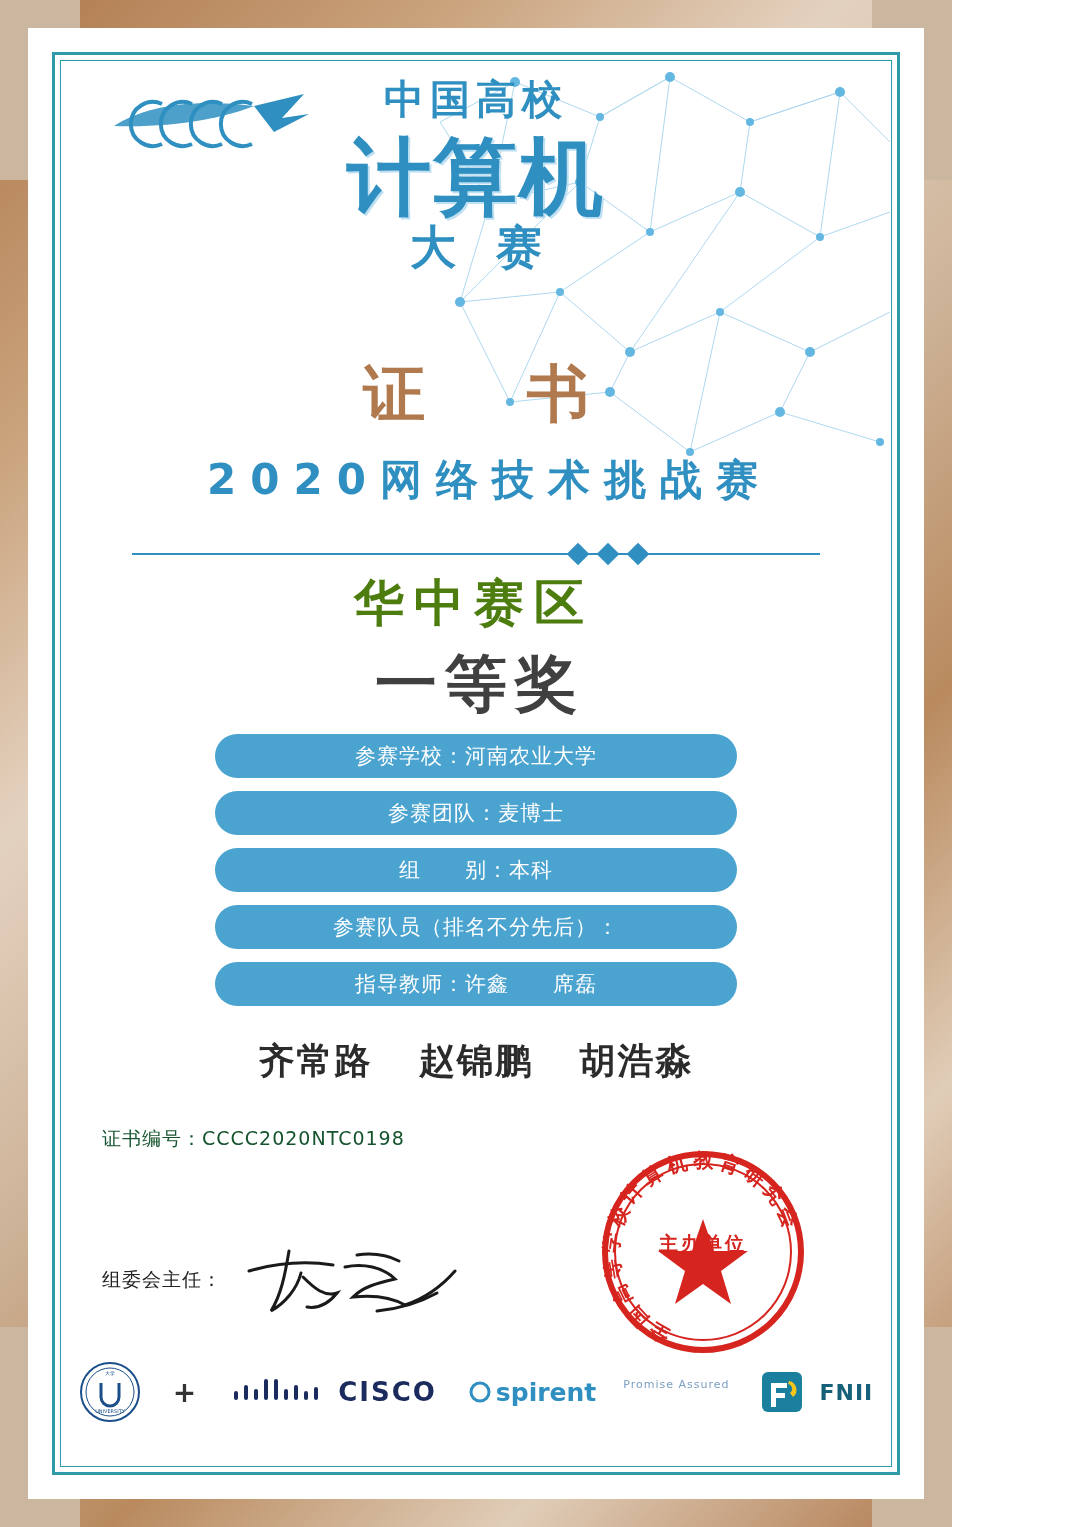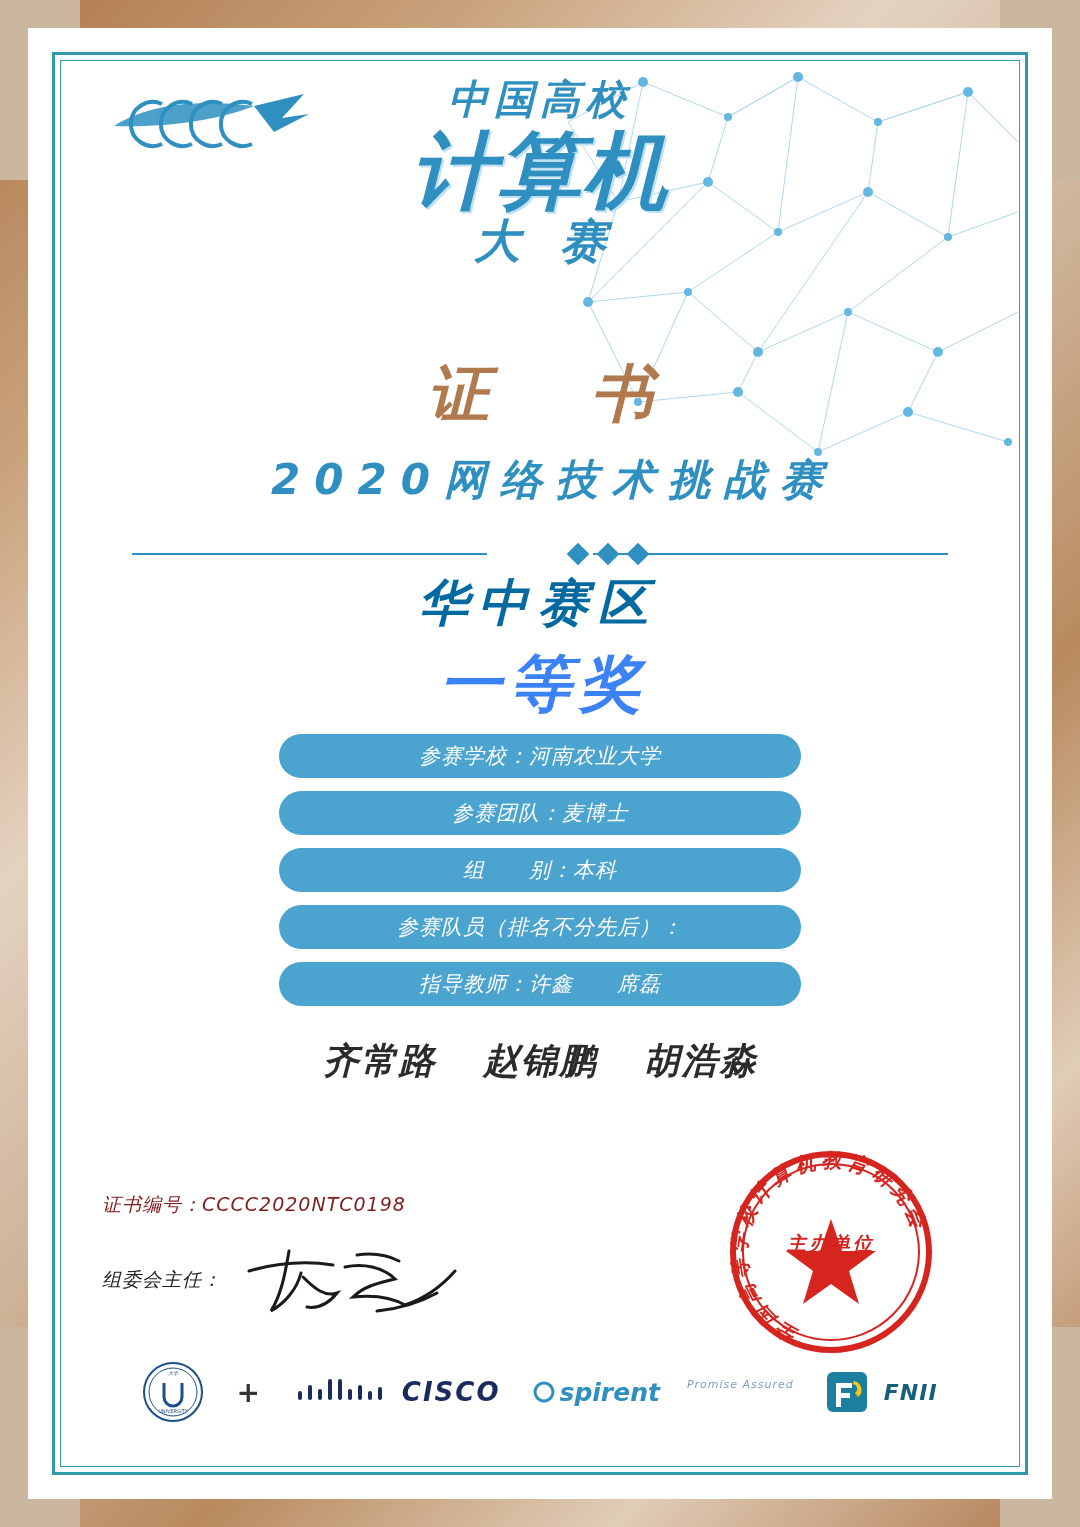--- a/index.html
+++ b/index.html
@@ -3,24 +3,23 @@
 <meta charset="utf-8">
 <style>
   html,body{margin:0;padding:0;}
   body{
     width:1080px;height:1527px;
     background:#ffffff;
     font-family:"DejaVu Sans","Liberation Sans",sans-serif;
     overflow:hidden;
   }
   .cert{
-    position:relative;width:1080px;height:1527px;
+    position:relative;width:952px;height:1527px;
     background:#ffffff;
     box-sizing:border-box;
-    font-style:italic;
   }
   
   .frame-outer{
     position:absolute;inset:0;
     background:linear-gradient(135deg,#b07a4e 0%,#c9a27b 18%,#e4d2c0 34%,#cdb398 50%,#b98a5e 66%,#e0cdb8 82%,#b07a4e 100%);
   }
   .frame-corner{
     position:absolute;background:#cbb79f;
   }
   .frame-white{
@@ -46,21 +45,21 @@
   
   .title-graphic{
     position:absolute;left:0;right:0;top:10px;text-align:center;
   }
   .tg-line1{
     font-size:40px;letter-spacing:6px;color:#2e8fc0;font-weight:bold;
     font-family:"DejaVu Sans","Liberation Sans",sans-serif;
   }
   .tg-line2{
     font-size:84px;color:#2e8fc0;font-weight:bold;letter-spacing:2px;
-    line-height:1.0;margin-top:2px;
+    line-height:1.0;margin-top:8px;
     text-shadow:2px 2px 0 #bfe0f2;
   }
   .tg-line3{
     font-size:46px;color:#2e8fc0;font-weight:bold;letter-spacing:40px;
     margin-top:-2px;padding-left:40px;
   }
   .zhengshu{
     position:absolute;left:0;right:0;top:290px;text-align:center;
     font-size:62px;font-weight:bold;color:#b07a4e;letter-spacing:40px;
     padding-left:40px;
@@ -78,26 +77,26 @@
   .divider .ln.right{right:0;width:355px;}
   .divider .dia{
     position:absolute;top:4px;width:16px;height:16px;background:#2e8fc0;
     transform:rotate(45deg);
   }
   .divider .d1{left:438px;}
   .divider .d2{left:468px;}
   .divider .d3{left:498px;}
   .region{
     position:absolute;left:0;right:14px;top:508px;text-align:center;
-    font-size:50px;font-weight:bold;color:#0369a1;letter-spacing:10px;
+    font-size:50px;font-weight:bold;color:#4d7c0f;letter-spacing:10px;
     padding-left:10px;
   }
   .award{
     position:absolute;left:0;right:0;top:580px;text-align:center;
-    font-size:62px;font-weight:bold;color:#3b82f6;letter-spacing:8px;
+    font-size:62px;font-weight:bold;color:#404040;letter-spacing:8px;
     padding-left:8px;
   }
   
   .bars{position:absolute;left:0;right:0;top:672px;}
   .bar{
     width:522px;margin:0 auto 13px auto;height:44px;border-radius:22px;
     background:#4ba3cf;color:#ffffff;
     display:flex;align-items:center;justify-content:center;
     font-size:21px;letter-spacing:1px;
   }
@@ -105,21 +104,21 @@
   .members{
     position:absolute;left:0;right:0;top:973px;text-align:center;
     color:#2b2b2b;
   }
   .member-row{
     font-size:36px;font-weight:bold;line-height:1.45;letter-spacing:2px;
   }
   .member-row span{display:inline-block;margin:0 16px;}
   
   .cert-no{
-    position:absolute;left:40px;top:1130px;font-size:19px;color:#7f1d1d;
+    position:absolute;left:40px;top:1064px;font-size:19px;color:#14532d;
     letter-spacing:1px;
   }
   .chairman{
     position:absolute;left:40px;top:1205px;font-size:19px;color:#222;
     letter-spacing:1px;
   }
   .signature{position:absolute;left:175px;top:1175px;width:230px;height:90px;}
   
   .seal-area{position:absolute;right:40px;top:1085px;width:330px;text-align:center;}
   .seal{position:absolute;left:78px;top:0;width:210px;height:210px;}

